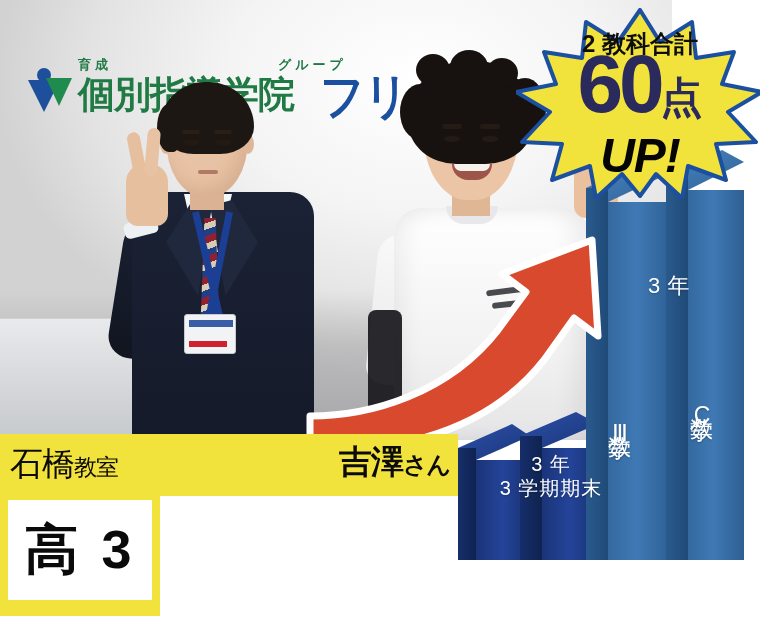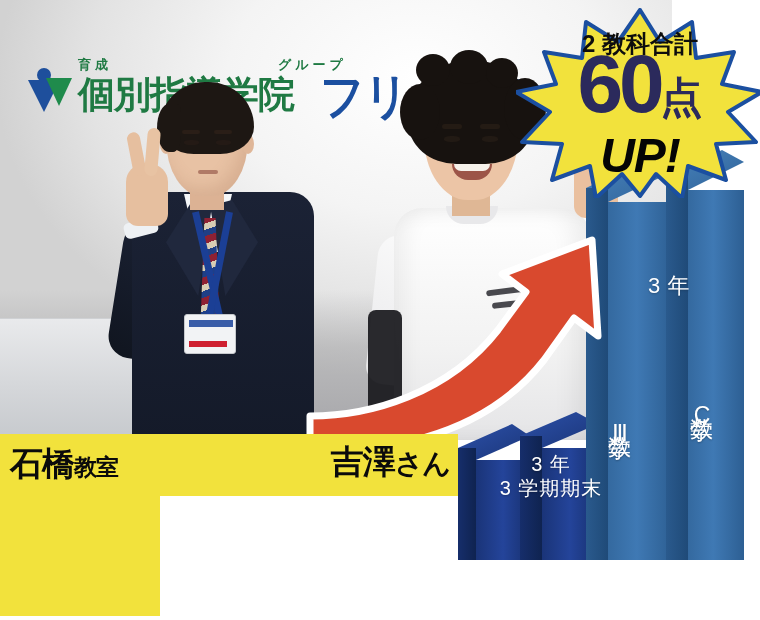--- a/index.html
+++ b/index.html
@@ -254,30 +254,30 @@
   .yellow-band {
     position: absolute; left: 0; top: 434px; width: 458px; height: 62px;
     background: #f2e23c;
   }
   .yellow-left {
     position: absolute; left: 0; top: 434px; width: 160px; height: 182px;
     background: #f2e23c;
   }
   .classroom {
     position: absolute; left: 10px; top: 442px;
-    font-weight: bold; color: #0b0b0b; white-space: nowrap;
+    font-weight: normal; color: #0b0b0b; white-space: nowrap;
   }
   .classroom .big { font-size: 33px; letter-spacing: -1px; }
   .classroom .small { font-size: 23px; letter-spacing: -1px; }
   .student-name {
     position: absolute; left: 225px; top: 440px; width: 225px; text-align: right;
     font-weight: bold; color: #0b0b0b; white-space: nowrap;
   }
   .student-name .big { font-size: 33px; letter-spacing: -1px; }
-  .student-name .small { font-size: 28px; letter-spacing: -1px; text-align: center; }
+  .student-name .small { font-size: 24px; letter-spacing: -1px; text-align: center; }
 
   .grade-box {
     position: absolute; left: 8px; top: 500px; width: 144px; height: 100px;
     background: #ffffff;
     display: flex; align-items: center; justify-content: center;
   }
   .grade-box span {
     font-size: 54px; font-weight: bold; color: #0a0a0a; letter-spacing: 4px;
   }
   .school {
@@ -469,15 +469,18 @@
   <div class="yellow-left"></div>
 
   <div class="classroom">
     <span class="big">石橋</span><span class="small">教室</span>
   </div>
 
   <div class="student-name">
     <span class="big">吉澤</span><span class="small">さん</span>
   </div>
 
+  <div class="grade-box">
+    <span>高 3</span>
+  </div>
 
 
 </div>
 
 </body></html>

